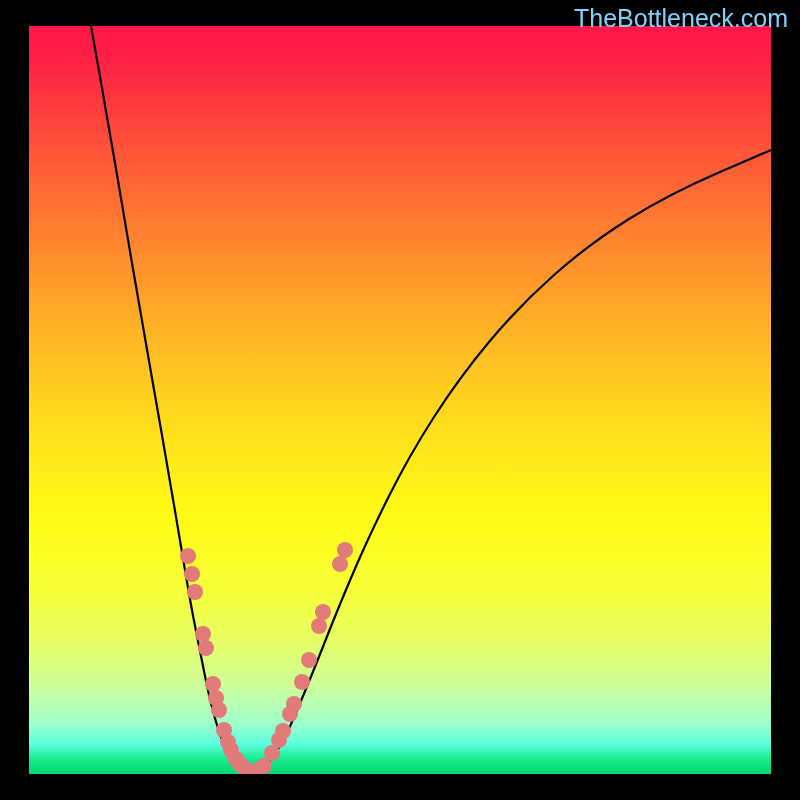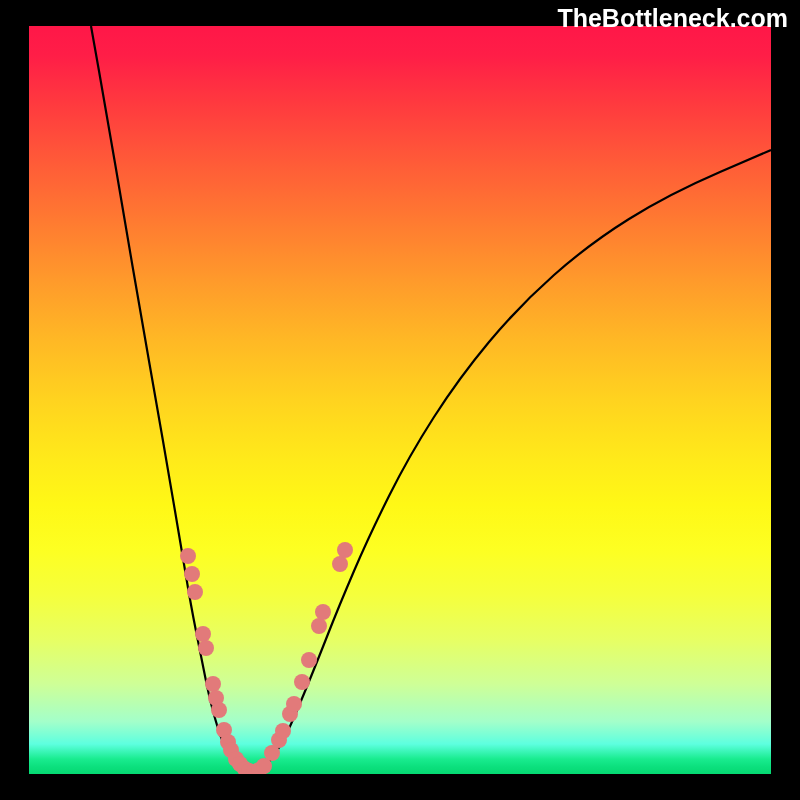--- a/index.html
+++ b/index.html
@@ -37,23 +37,23 @@
       #0ce07e 99%,
       #05d972 100%
     );
   }
   .watermark {
     position: absolute;
     top: 4px;
     right: 12px;
     font-family: Arial, Helvetica, sans-serif;
     font-size: 25px;
-    color: #ffffff;
+    color: #7dd3fc;
     letter-spacing: 0px;
-    font-weight: 700;
+    font-weight: 400;
   }
   svg.curve {
     position: absolute;
     left: 0;
     top: 0;
     width: 742px;
     height: 748px;
   }
 </style>
 </head>

